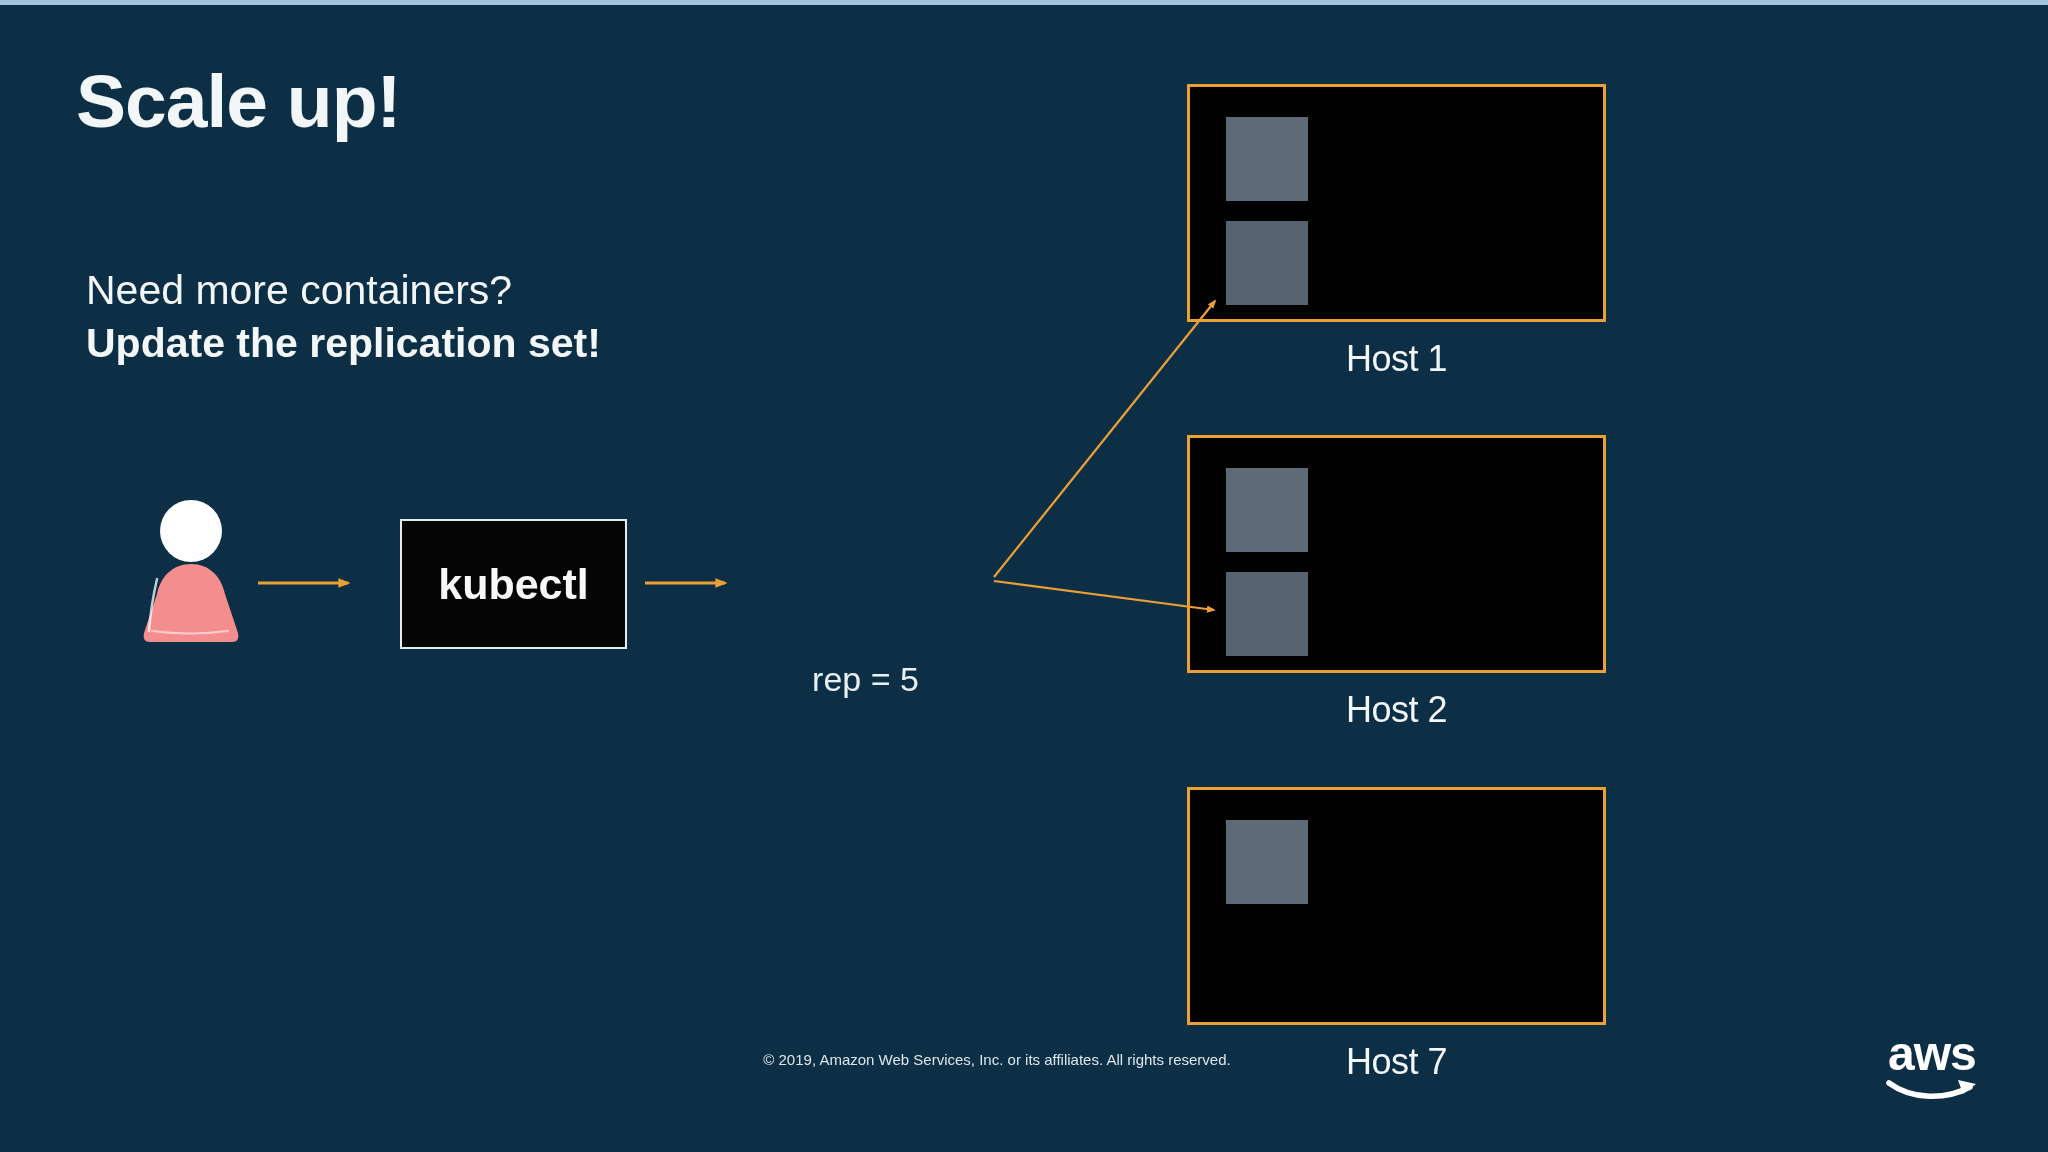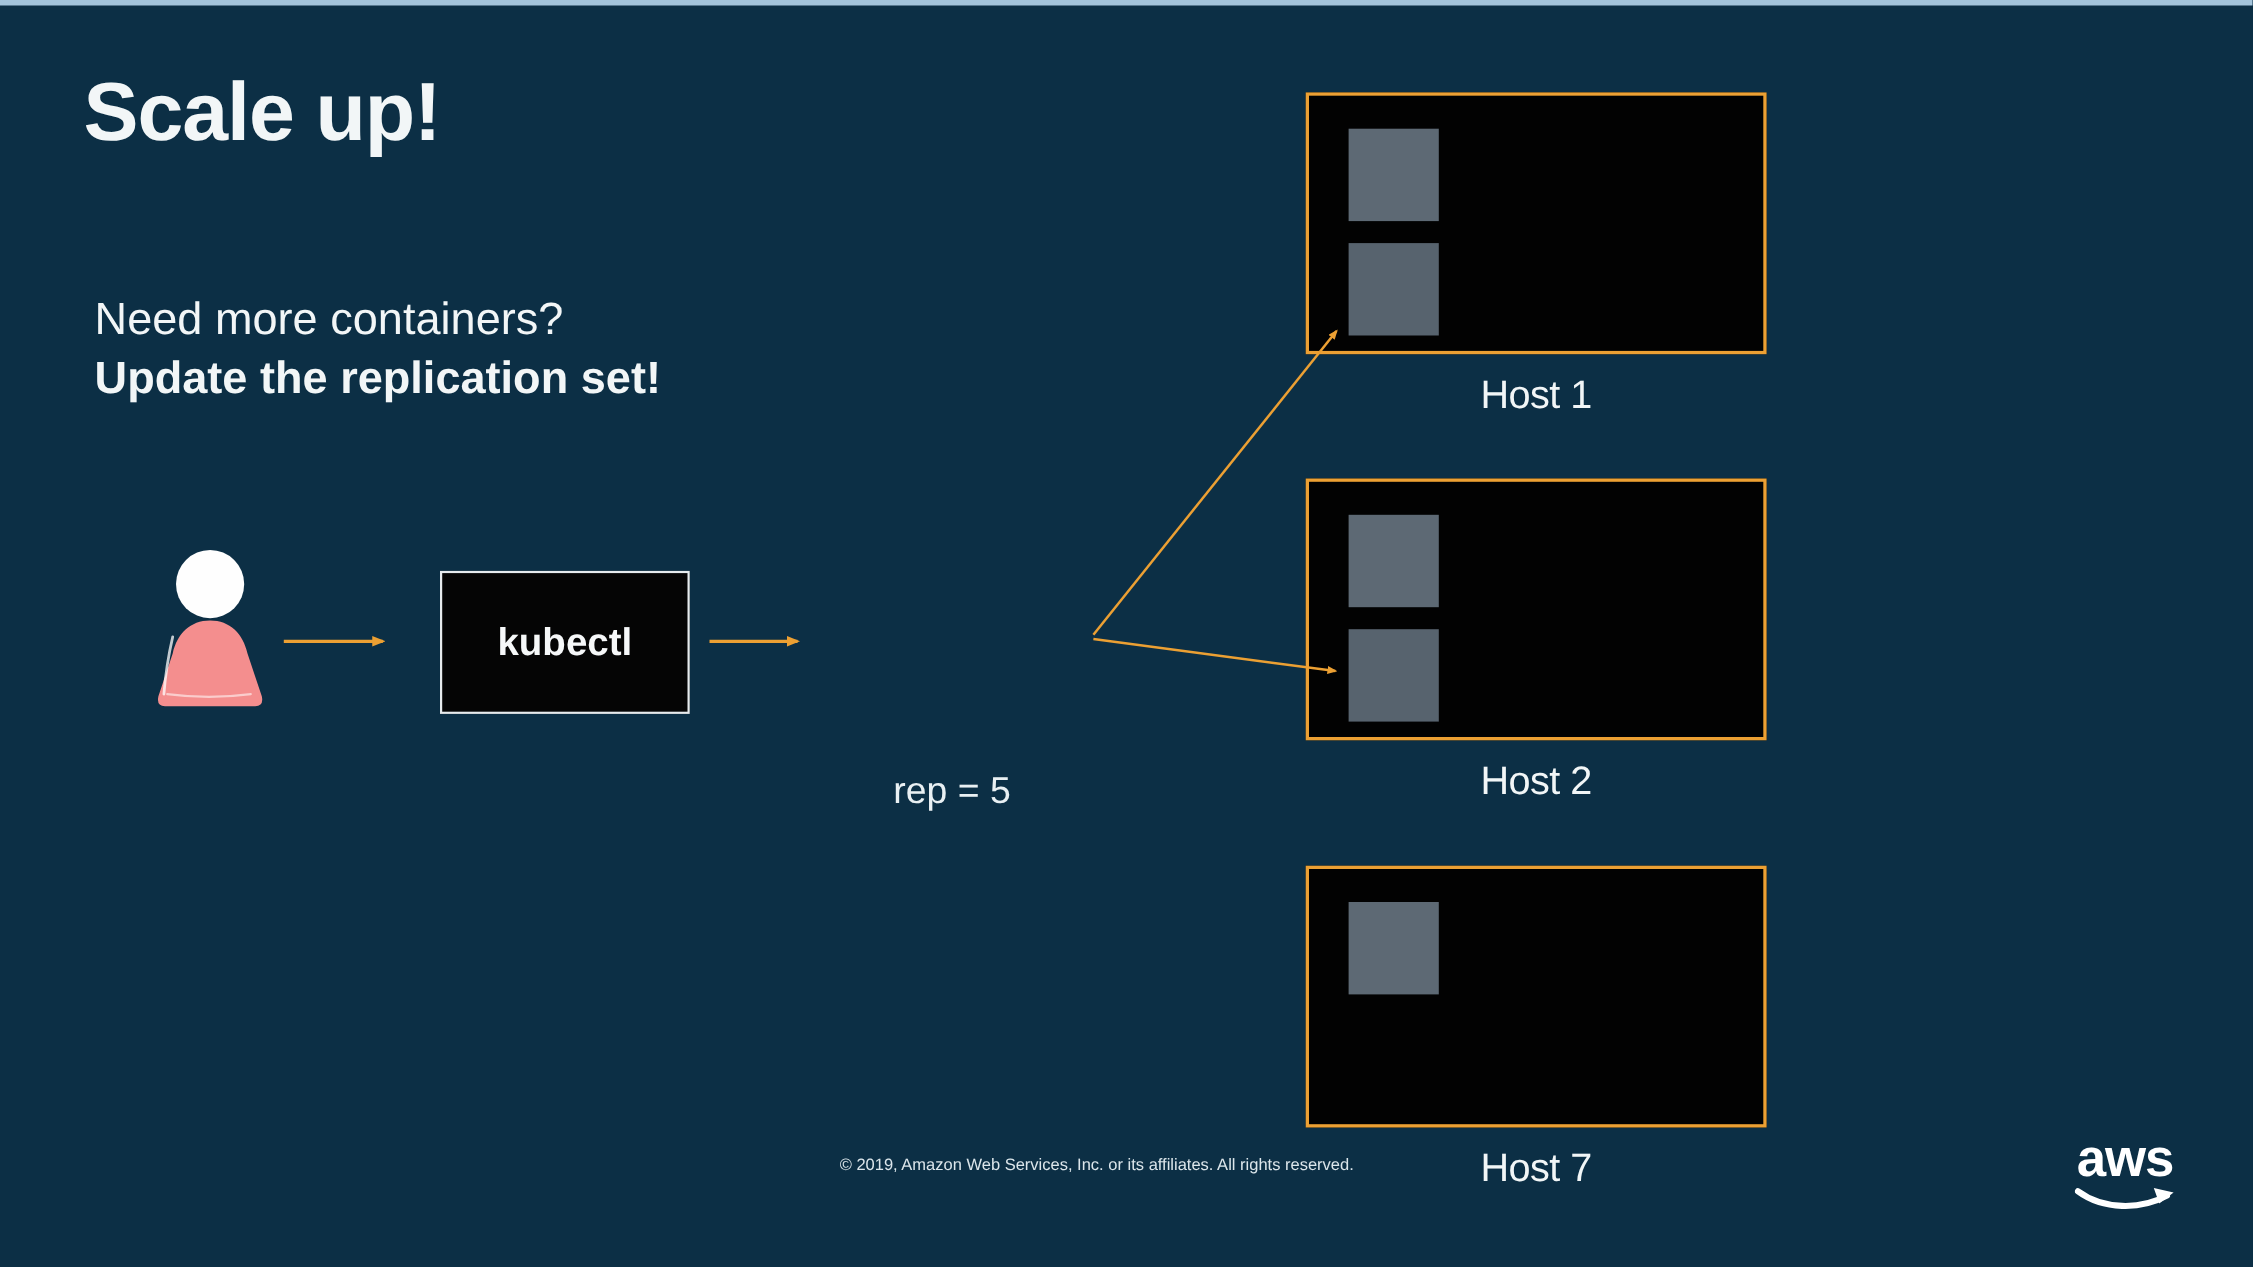--- a/index.html
+++ b/index.html
@@ -40,25 +40,25 @@
   .person{position:absolute;left:140px;top:497px;}
   .node{
     position:absolute;
     width:227px;height:130px;
     background:var(--node-fill);
     border:2px solid var(--node-border);
     box-sizing:border-box;
     display:flex;align-items:center;justify-content:center;
     font-weight:700;color:#F6F8F9;
   }
-  .node-kubectl{left:400px;top:519px;font-size:35px;justify-content:center;}
+  .node-kubectl{left:400px;top:519px;font-size:43px;justify-content:center;}
   .node-deployment{left:752px;top:519px;font-size:31px;}
   .rep-label{
     position:absolute;left:752px;top:660px;width:227px;
-    text-align:center;font-size:34px;color:#E9F0F3;margin-top:40px;
+    text-align:center;font-size:34px;color:#E9F0F3;
   }
   .host{position:absolute;left:1187px;width:419px;}
   .host-1{top:84px;}
   .host-2{top:435px;}
   .host-3{top:787px;}
   .host-box{
     height:238px;background:#020202;
     border:3px solid var(--orange);
     box-sizing:border-box;
     padding:30px 0 0 36px;

